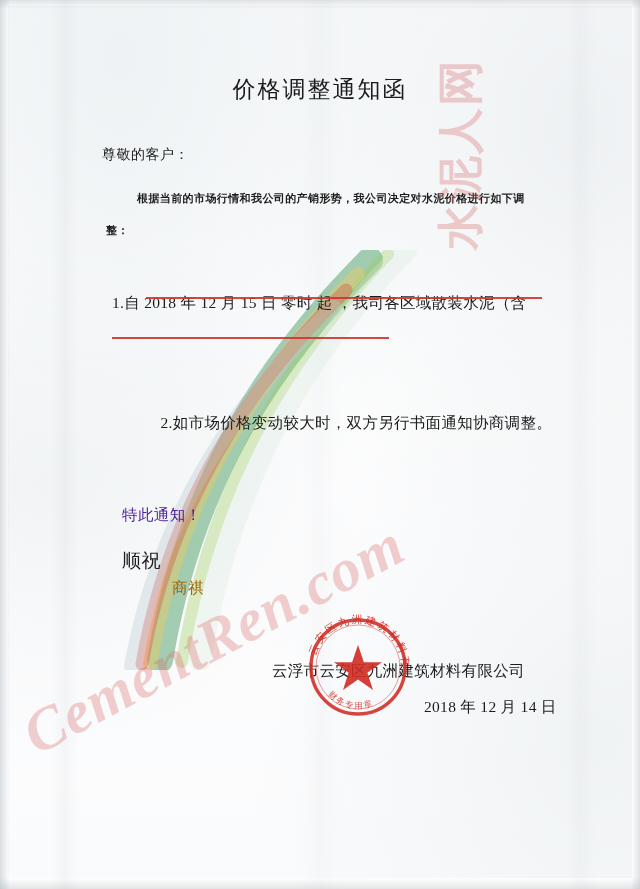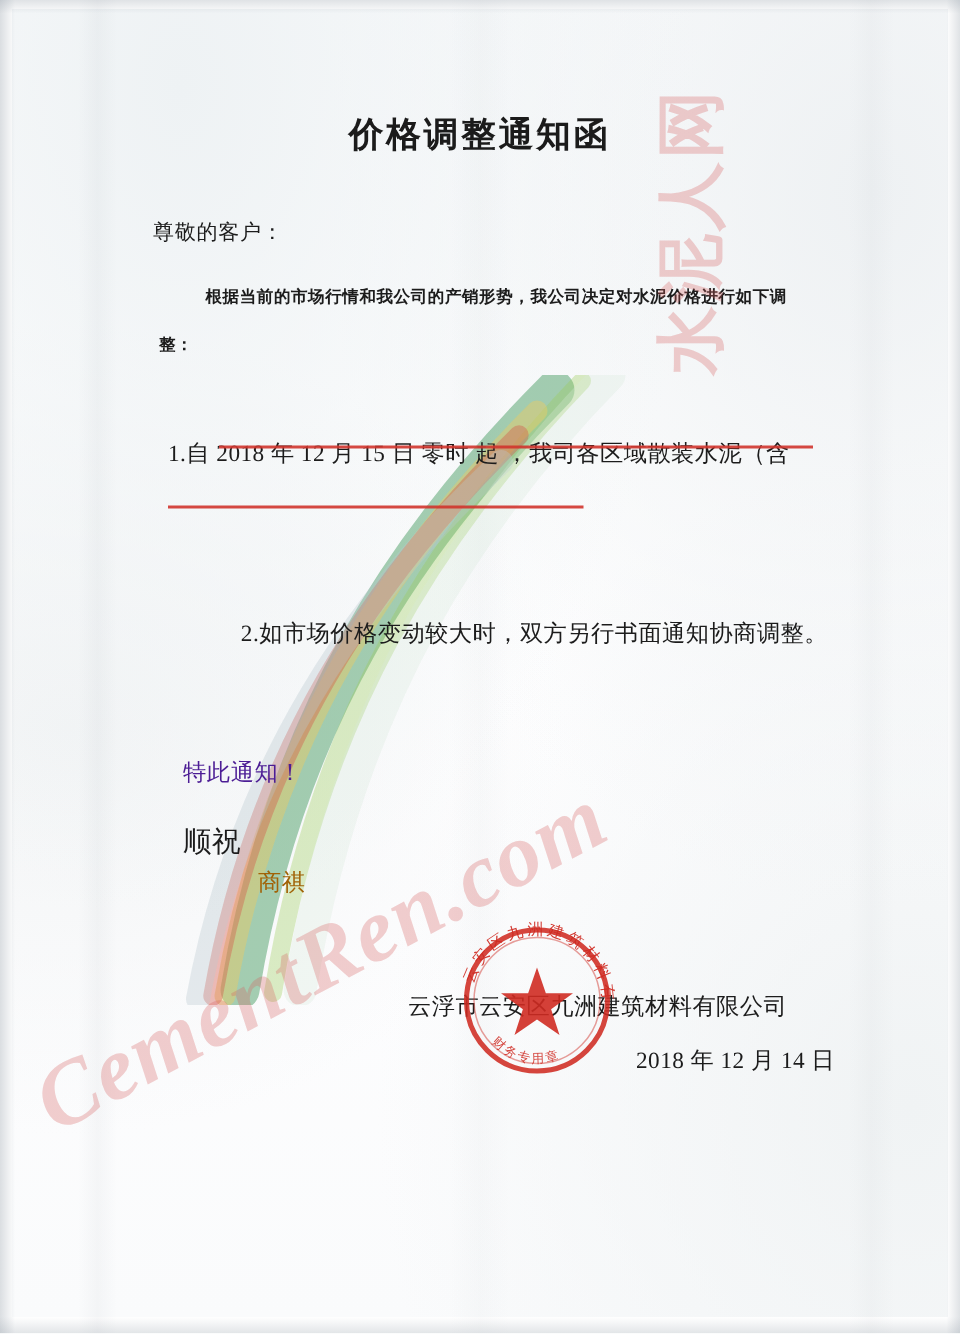--- a/index.html
+++ b/index.html
@@ -102,21 +102,21 @@
     letter-spacing: 1px;
   }
 
   
   .doc-title {
     position: absolute;
     left: 0; right: 0;
     top: 74px;
     text-align: center;
     font-size: 23px;
-    font-weight: bold;
+    font-weight: normal;
     color: #1b1b1b;
     letter-spacing: 2px;
   }
   .salutation {
     position: absolute;
     left: 102px;
     top: 146px;
     font-size: 14px;
     color: #1c1c1c;
     letter-spacing: .5px;

